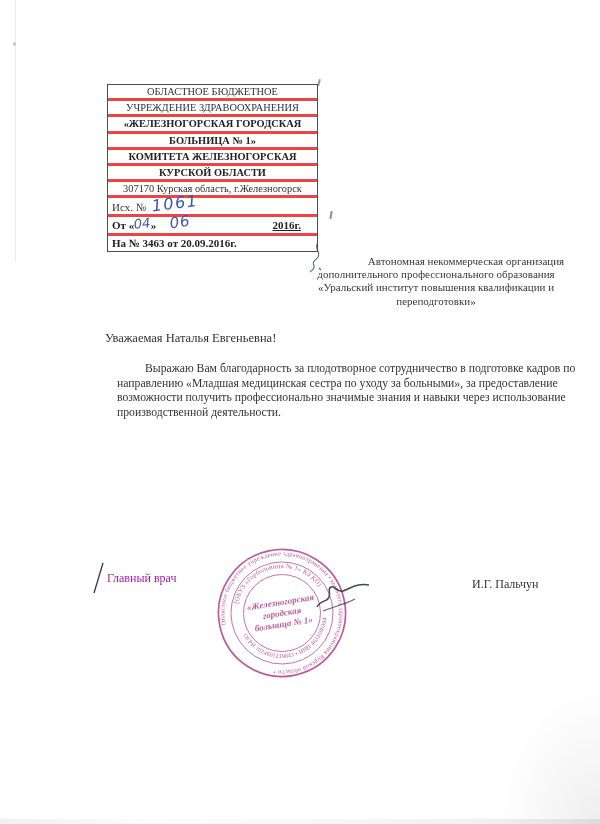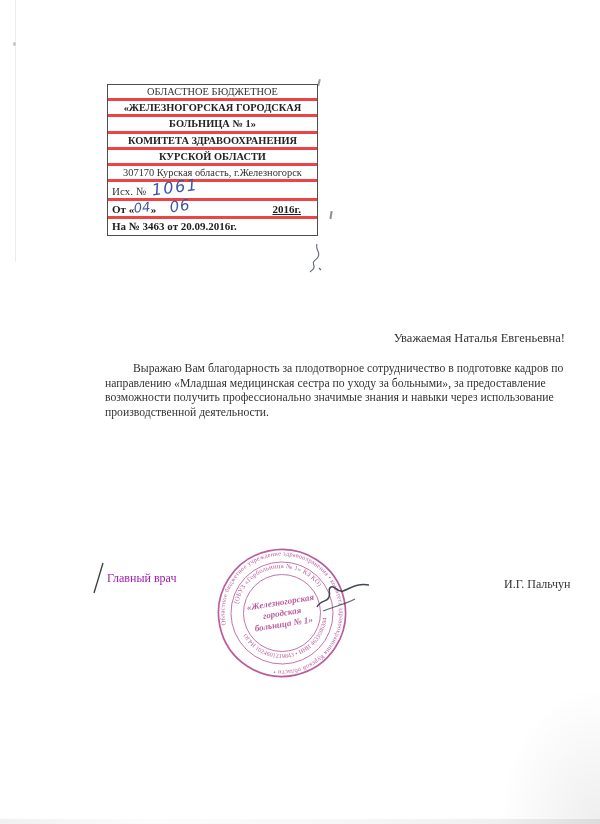--- a/index.html
+++ b/index.html
@@ -37,30 +37,30 @@
   .hand.num { font-size:16px; transform:rotate(-7deg) translate(3px,-2px); letter-spacing:1.5px; }
   .hand.day { font-size:13px; transform:rotate(-6deg) translateY(-1px); }
   .hand.month { font-size:15px; transform:rotate(-9deg) translateY(-2px); margin-left:14px; letter-spacing:1px; }
 
   
   .recipient { position:absolute; left:280px; top:255px; width:312px; text-align:center;
     font-size:11px; line-height:13.2px; color:#3a3a3a; }
   .recipient .shift { transform:translateX(30px); }
 
   
-  .salutation { position:absolute; left:105px; top:331px; width:460px; text-align:right;
+  .salutation { position:absolute; left:105px; top:331px; width:460px; text-align:left;
     font-size:12.5px; color:#333; }
   .body-text { position:absolute; left:105px; top:362px; width:470px;
     font-size:11.7px; line-height:14.6px; color:#333; }
-  .body-text div { white-space:nowrap; }
+  .body-text div { white-space:nowrap;margin-left:12px; }
   .body-text .indent { text-indent:28px; }
 
   
   .sig-title { position:absolute; left:107px; top:571px; font-size:12px; color:#a21caf; }
-  .sig-name  { position:absolute; left:504px; top:577px; font-size:12px; color:#333; }
+  .sig-name  { position:absolute; left:472px; top:577px; font-size:12px; color:#333; }
   .pen-slash { position:absolute; left:91px; top:561px; }
   .ink-scribble { position:absolute; left:303px; top:242px; }
   .sig-stroke { position:absolute; left:313px; top:573px; }
 
   
   .stamp { position:absolute; left:210px; top:541px; width:144px; height:144px;
     transform:rotate(-12deg); opacity:.88; }
   .stamp text { font-family:"Liberation Serif", serif; }
   .ring-text { font-size:6.3px; letter-spacing:.25px; }
   .ring-text-inner { font-size:6.6px; letter-spacing:.2px; }
@@ -74,43 +74,49 @@
 
   <div class="scan-line-left"></div>
   <div class="scan-dot"></div>
   <div class="scan-tick-1"></div>
   <div class="scan-tick-2"></div>
   <div class="scan-bottom"></div>
   <div class="scan-corner"></div>
 
   <div class="letterhead">
     <div class="lh-row">ОБЛАСТНОЕ БЮДЖЕТНОЕ</div>
+    <div class="lh-row">УЧРЕЖДЕНИЕ ЗДРАВООХРАНЕНИЯ</div>
     <div class="lh-row bold">«ЖЕЛЕЗНОГОРСКАЯ ГОРОДСКАЯ</div>
     <div class="lh-row bold">БОЛЬНИЦА № 1»</div>
-    <div class="lh-row bold">КОМИТЕТА ЗДРАВООХРАНЕНИЯ</div>
+    <div class="lh-row bold">КОМИТЕТА ЖЕЛЕЗНОГОРСКАЯ</div>
     <div class="lh-row bold">КУРСКОЙ ОБЛАСТИ</div>
     <div class="lh-row">307170 Курская область, г.Железногорск</div>
     <div class="lh-row field">
       <span>Исх. №</span>
       <span class="hand num">1061</span>
     </div>
     <div class="lh-row field datefield">
       <span>От «</span>
       <span class="hand day">04</span>
       <span>»</span>
       <span class="hand month">06</span>
       <span class="year">2016г.</span>
     </div>
     <div class="lh-row field last" style="font-weight:bold;color:#222;">На № 3463  от 20.09.2016г.</div>
   </div>
 
   <svg class="ink-scribble" width="28" height="32">
     <path d="M14,2 C12,8 18,10 15,15 C12,20 9,18 11,24 C12,27 9,28 7,30 M16,26 l2,2" fill="none" stroke="#3a4254" stroke-width="1.1" opacity="0.8"></path>
   </svg>
 
+  <div class="recipient">
+    <div class="shift">Автономная некоммерческая организация</div>
+    <div>дополнительного профессионального образования</div>
+    <div>«Уральский институт повышения квалификации и переподготовки»</div>
+  </div>
 
   <div class="salutation">Уважаемая Наталья Евгеньевна!</div>
 
   <div class="body-text">
     <div class="indent">Выражаю Вам благодарность за плодотворное сотрудничество в подготовке кадров по</div>
     <div>направлению «Младшая медицинская сестра по уходу за больными», за предоставление</div>
     <div>возможности получить профессионально значимые знания и навыки через использование</div>
     <div>производственной деятельности.</div>
   </div>
 

